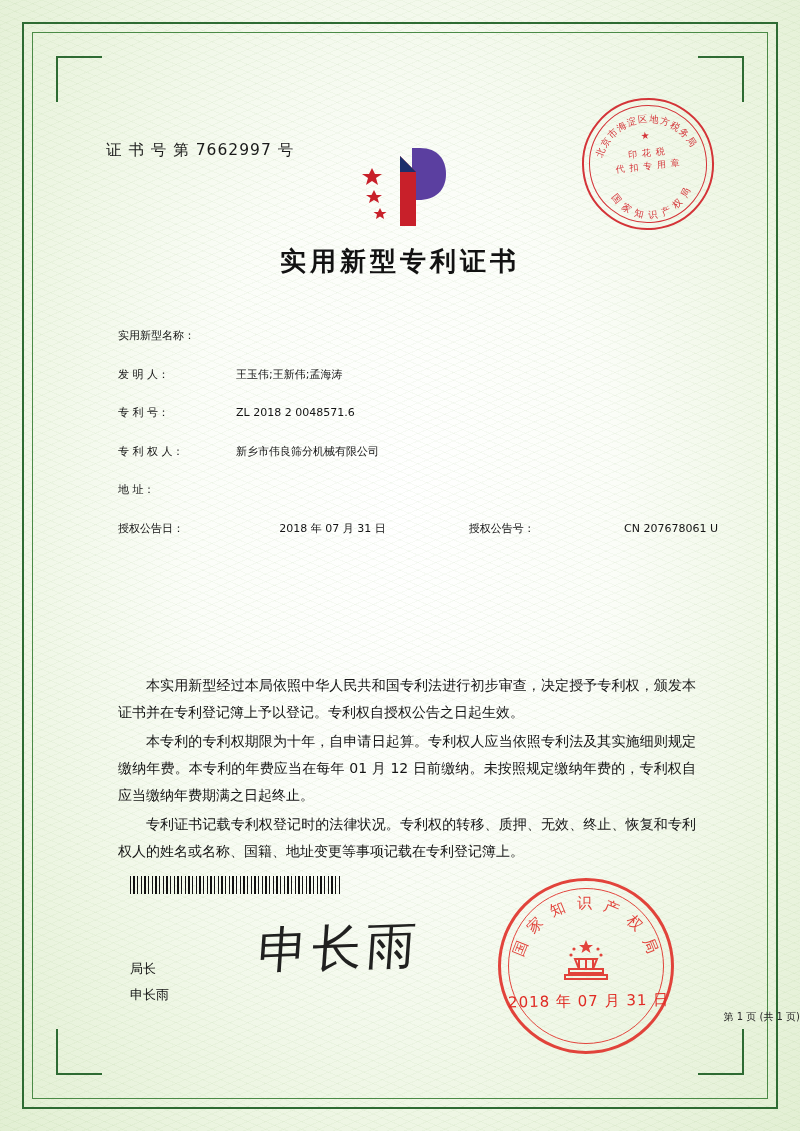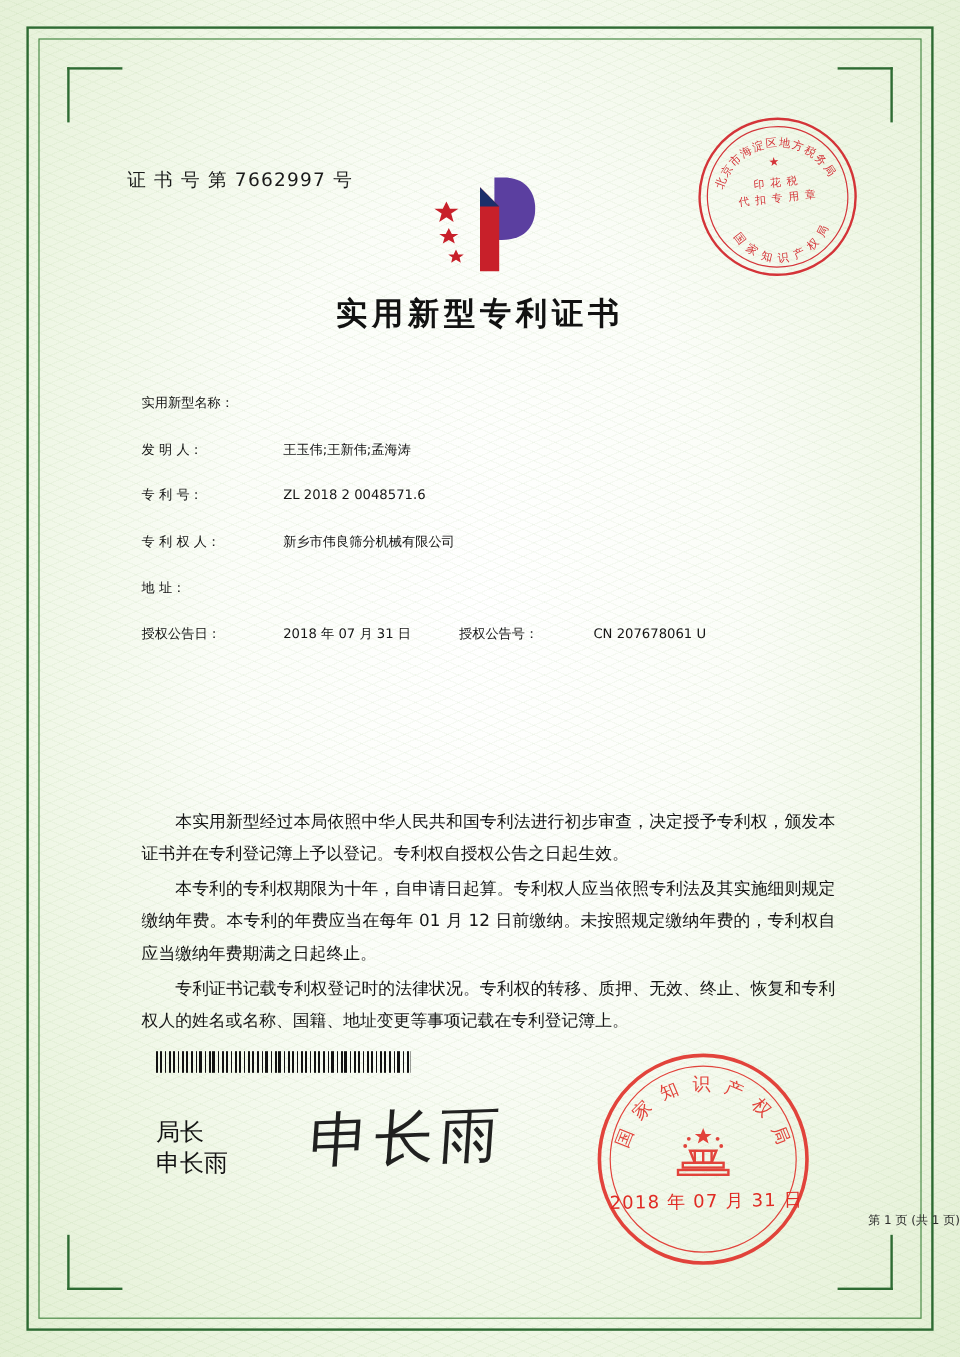--- a/index.html
+++ b/index.html
@@ -92,42 +92,42 @@
     color:#121212;
   }
 
   .fields{
     position:absolute;left:118px;top:328px;width:600px;
     font-size:11px;color:#141414;
   }
   .row{display:flex;align-items:baseline;margin-bottom:23.5px;}
   .lbl{width:118px;flex:0 0 118px;letter-spacing:0px;white-space:nowrap;}
   .val{flex:1;white-space:nowrap;}
-  .row.two{justify-content:flex-start;}
+  .row.two{justify-content:space-between;}
   .row .lbl2{width:112px;flex:0 0 112px;text-align:left;margin-left:40px;white-space:nowrap;}
   .row .val2{white-space:nowrap;}
 
   .para{
     position:absolute;left:118px;top:672px;width:578px;
     font-size:14px;line-height:27px;color:#141414;
     text-align:justify;
   }
   .para p{margin:0 0 2px 0;text-indent:28px;}
 
   .barcode{
     position:absolute;left:130px;top:876px;height:18px;width:212px;
     background-image:repeating-linear-gradient(90deg,
       #111 0 1.5px, transparent 1.5px 3px,
       #111 3px 5px, transparent 5px 7.5px,
       #111 7.5px 8.5px, transparent 8.5px 11px);
   }
 
   .sign-block{
-    position:absolute;left:130px;top:930px;
-    font-size:20px;line-height:26px;color:#141414;
+    position:absolute;left:130px;top:956px;
+    font-size:13px;line-height:26px;color:#141414;
   }
   .handwriting{
     position:absolute;left:258px;top:915px;
     font-family:"DejaVu Serif","Liberation Serif",serif;
     font-size:50px;color:#0f0f0f;
     letter-spacing:4px;
     transform:rotate(-2deg) skewX(-6deg);
     opacity:.92;
   }
 

